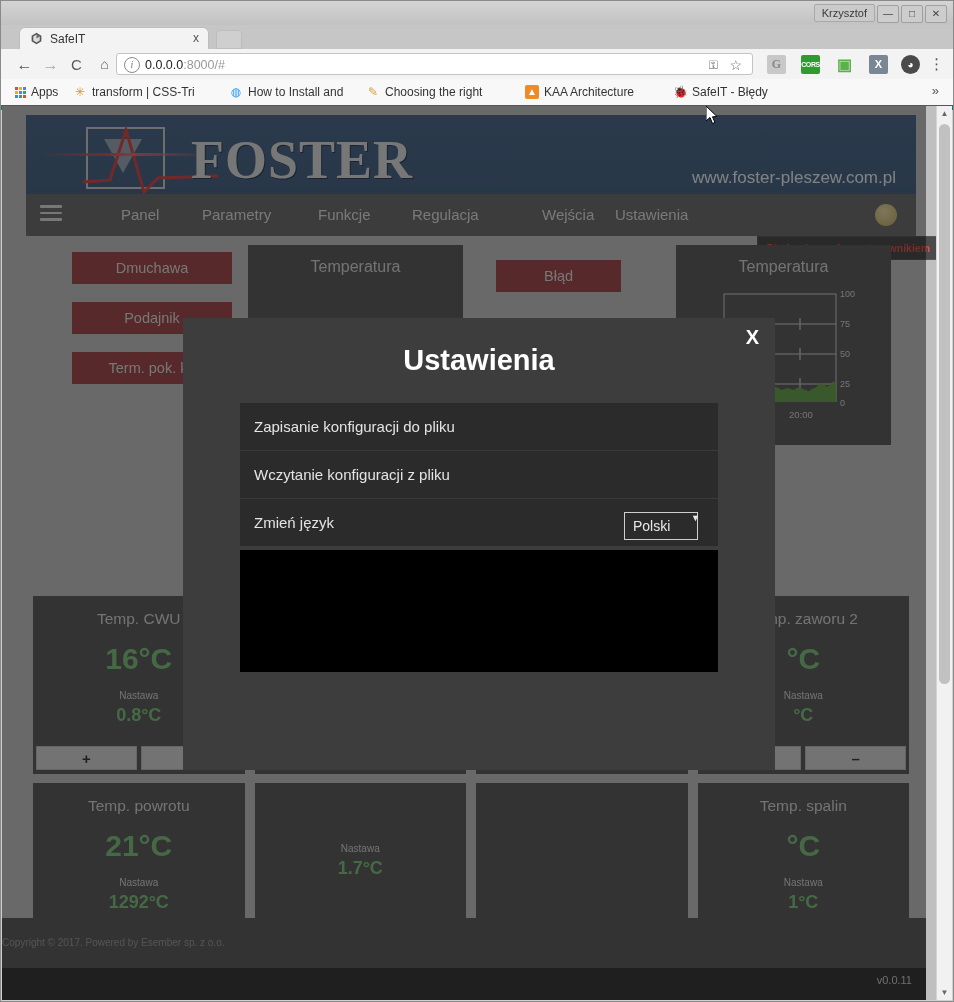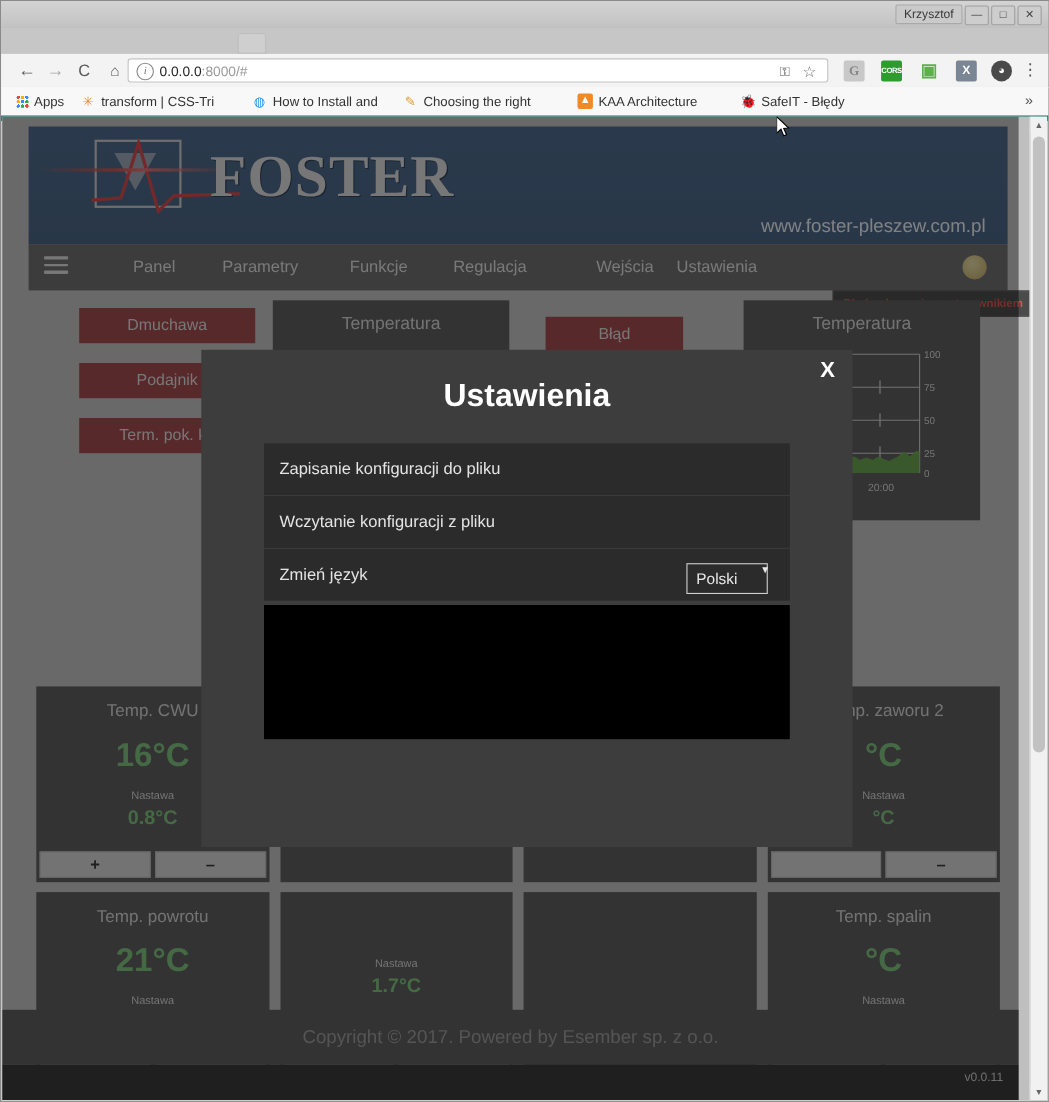--- a/index.html
+++ b/index.html
@@ -161,21 +161,21 @@
   #scroll-thumb{
     position:absolute;left:2px;top:18px;width:11px;height:560px;
     background:#c1c1c1;border-radius:6px;
   }
 
   
   #app{
     position:absolute;left:24px;top:9px;width:890px;
   }
   #brand{
-    position:relative;height:107px;
+    position:relative;height:79px;
     background:linear-gradient(#4e6a8a,#4a6484);
     overflow:hidden;
   }
   #brand .logo-mark{
     position:absolute;left:60px;top:12px;width:75px;height:58px;
     border:2px solid #c9c9c9;
   }
   #brand .logo-tri{
     position:absolute;left:78px;top:24px;width:0;height:0;
     border-left:19px solid transparent;border-right:19px solid transparent;
@@ -265,21 +265,21 @@
     font-size:15px;font-weight:bold;color:#3a3a3a;cursor:pointer;
     font-family:"Liberation Sans",sans-serif;
   }
 
   
   #footer{
     position:absolute;left:0;right:15px;bottom:32px;height:50px;
     background:#5e5e5e;
   }
   #footer .copy{
-    text-align:center;font-size:17px;color:#9a9a9a;line-height:50px;
+    font-size:10px;color:#9a9a9a;line-height:50px;
   }
   #versionbar{
     position:absolute;left:0;right:15px;bottom:0;height:32px;background:#3a3a3a;
   }
   #versionbar .ver{
     position:absolute;right:14px;top:6px;font-size:11px;color:#c9c9c9;
   }
 
   
   #modal-backdrop{
@@ -335,20 +335,29 @@
 <div id="window-frame">
 
   <div id="titlebar">
     <div id="win-user">Krzysztof</div>
     <div class="win-btn" id="win-min">—</div>
     <div class="win-btn" id="win-max">□</div>
     <div class="win-btn" id="win-close">✕</div>
   </div>
 
   <div id="tabstrip">
+    <div id="tab1">
+      <svg class="favicon" viewBox="0 0 16 16">
+        <polygon points="8,1 14,4.5 14,11.5 8,15 2,11.5 2,4.5" fill="#555"></polygon>
+        <polygon points="8,3 12,5.5 12,10.5 8,13 4,10.5 4,5.5" fill="#ddd"></polygon>
+        <polygon points="8,3 12,5.5 8,8" fill="#666"></polygon>
+      </svg>
+      <div class="tab-title">SafeIT</div>
+      <div class="tab-close">x</div>
+    </div>
     <div id="tab-new"></div>
   </div>
 
   <div id="toolbar">
     <div class="nav-ico" id="nav-back">←</div>
     <div class="nav-ico" id="nav-fwd">→</div>
     <div class="nav-ico" id="nav-reload">C</div>
     <div class="nav-ico" id="nav-home">⌂</div>
     <div id="omnibox">
       <div class="info-ico">i</div>

